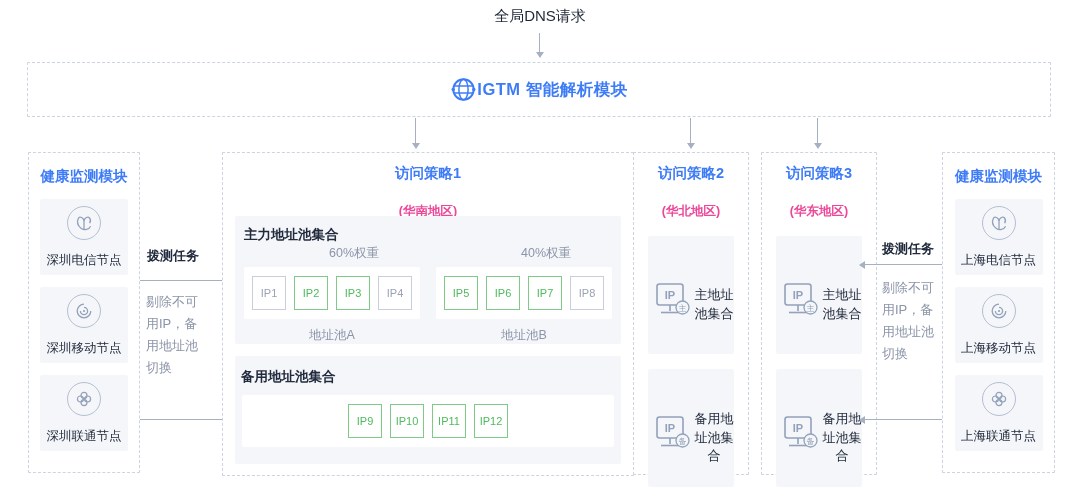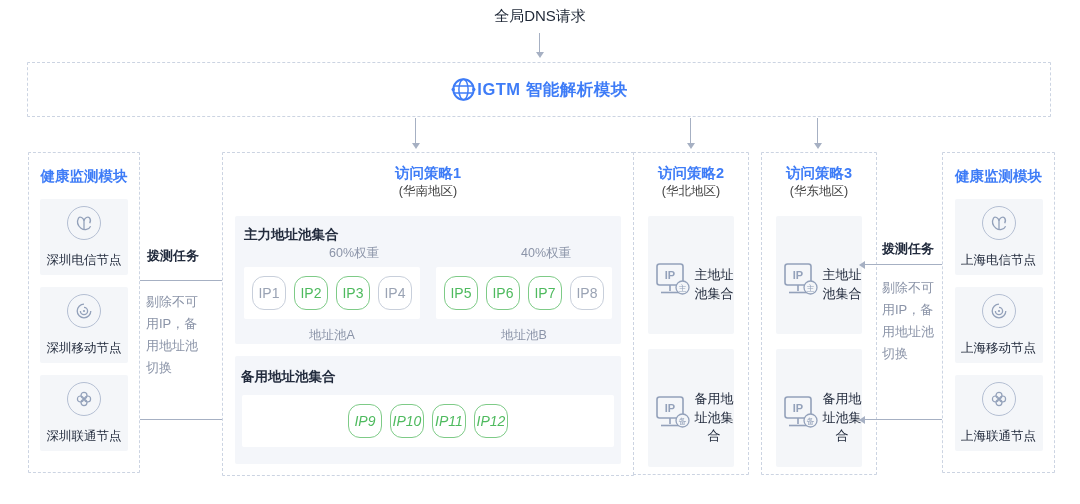--- a/index.html
+++ b/index.html
@@ -40,21 +40,21 @@
   .harrow.ar-left::before {
     content:""; position:absolute; left:-5px; top:-3.5px; width:0; height:0;
     border-right:6px solid #a6b0c3; border-top:4px solid transparent; border-bottom:4px solid transparent;
   }
 
   
   .box-title {
     text-align:center; font-size:14.5px; font-weight:bold; color:#3e7cf7;
   }
   .box-subtitle {
-    text-align:center; font-size:12.5px; color:#404040; margin-top:0;
+    text-align:center; font-size:12.5px; color:#ec4899; margin-top:20px;font-weight:bold;
   }
 
   
   .monitor-box { padding-top:14px; }
   .monitor-box .box-title { margin-bottom:13px; }
   .node-card {
     width:88px; height:76px; margin:0 auto 12px; background:#f4f6f9; border-radius:2px;
     display:flex; flex-direction:column; align-items:center; justify-content:center; gap:12px;
   }
   .op-circle {
@@ -70,24 +70,24 @@
   }
   .panel-primary { top:63px; height:128px; padding:10px 9px 0; }
   .panel-backup  { top:203px; height:108px; padding:12px 6px 0; }
   .panel-title { text-align:left; font-size:13.5px; font-weight:bold; color:#222b3d; }
   .pools-row { display:flex; justify-content:space-between; margin-top:1px; }
   .pool-group { display:flex; flex-direction:column; align-items:center; }
   .pool-weight { font-size:12.5px; color:#8b94a8; margin-bottom:5px; margin-top:0;margin-left:44px; }
   .ip-panel {
     background:#fff; border-radius:2px; display:flex; gap:8px; padding:9px 8px;
   }
-  .ip-panel-backup { margin:9px auto 0; justify-content:center; width:calc(100% - 2px);font-style:italic; }
+  .ip-panel-backup { margin:9px auto 0; justify-content:center; width:calc(100% - 2px); }
   .ip-box {
     width:34px; height:34px; line-height:32px; text-align:center;
-    border:1px solid #c8cfdb; border-radius:12px; font-size:14px; color:#9aa3b4; background:#fff;
+    border:1px solid #c8cfdb; border-radius:0; font-size:11px; color:#9aa3b4; background:#fff;
   }
   .ip-box.active { color:#4eba5e; border-color:#7ecb87; }
   .ip-box.inactive { color:#9aa3b4; border-color:#c8cfdb; }
   .pool-name { font-size:12.5px; color:#8b94a8; margin-top:8px; }
 
   
   .policy-sm { padding-top:11px; }
   .pool-card {
     width:86px; height:118px; margin:0 auto; background:#f4f6f9; border-radius:2px;
     display:flex; flex-direction:row; align-items:center; padding-top:15px;

